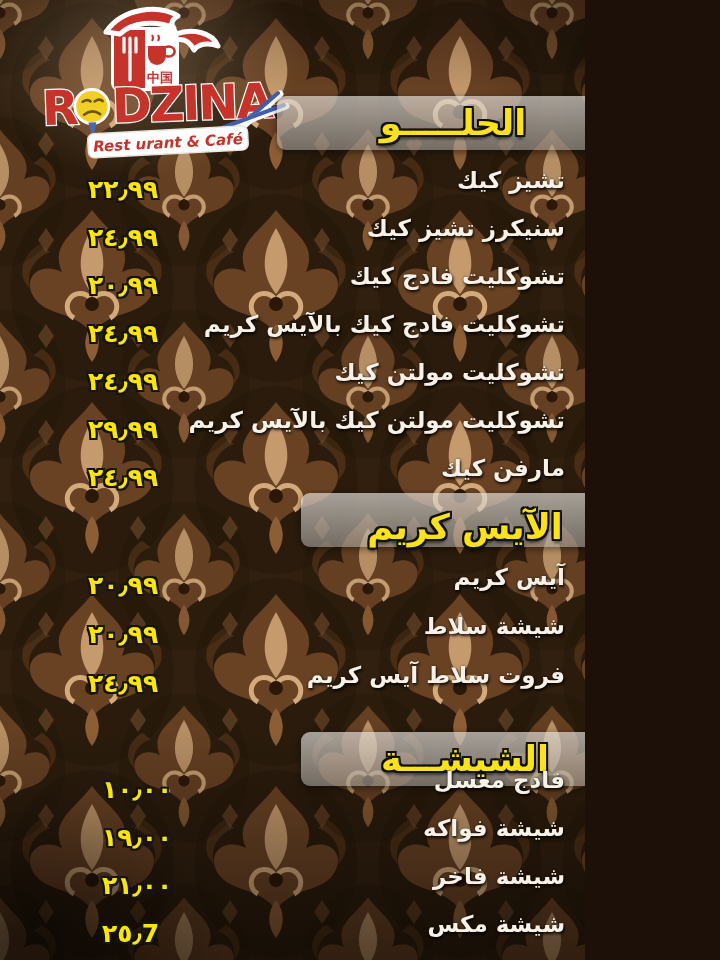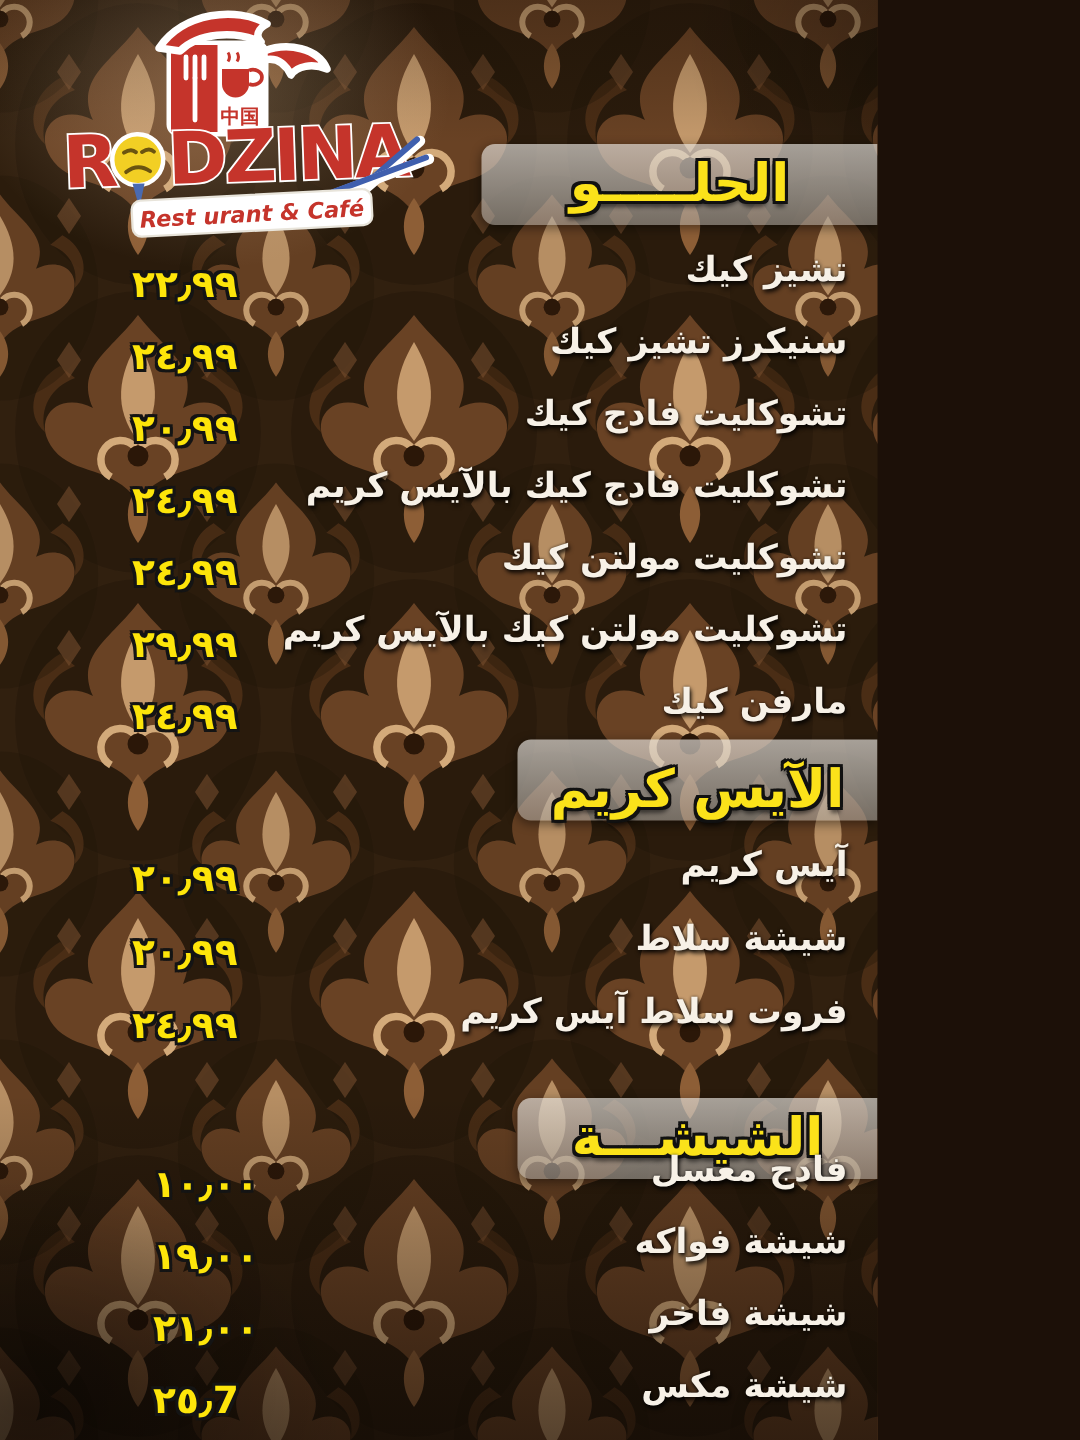--- a/index.html
+++ b/index.html
@@ -23,21 +23,21 @@
 
   
   .logo{position:absolute;left:36px;top:2px;width:256px;height:158px;}
 
   
   .band{
     position:absolute;right:0;height:54px;
     background:linear-gradient(to bottom, rgba(226,223,218,0.68), rgba(172,168,162,0.58));
     border-radius:9px 0 0 9px;
     box-shadow:0 2px 7px rgba(0,0,0,0.45);
-    display:flex;align-items:center;justify-content:center;
+    display:flex;align-items:center;justify-content:center;padding-left:44px;
   }
   .band-title{
     font-size:35px;font-weight:bold;color:#fbe21a;direction:rtl;
     text-shadow:-2px -2px 0 #111, 2px -2px 0 #111, -2px 2px 0 #111, 2px 2px 0 #111,
                  0 -2px 0 #111, 0 2px 0 #111, -2px 0 0 #111, 2px 0 0 #111, 0 4px 3px rgba(0,0,0,.55);
   }
   #band-sweets{top:96px;width:264px;}
   #band-icecream{top:493px;width:240px;align-items:flex-end;}
   #band-shisha{top:732px;width:240px;}
 

